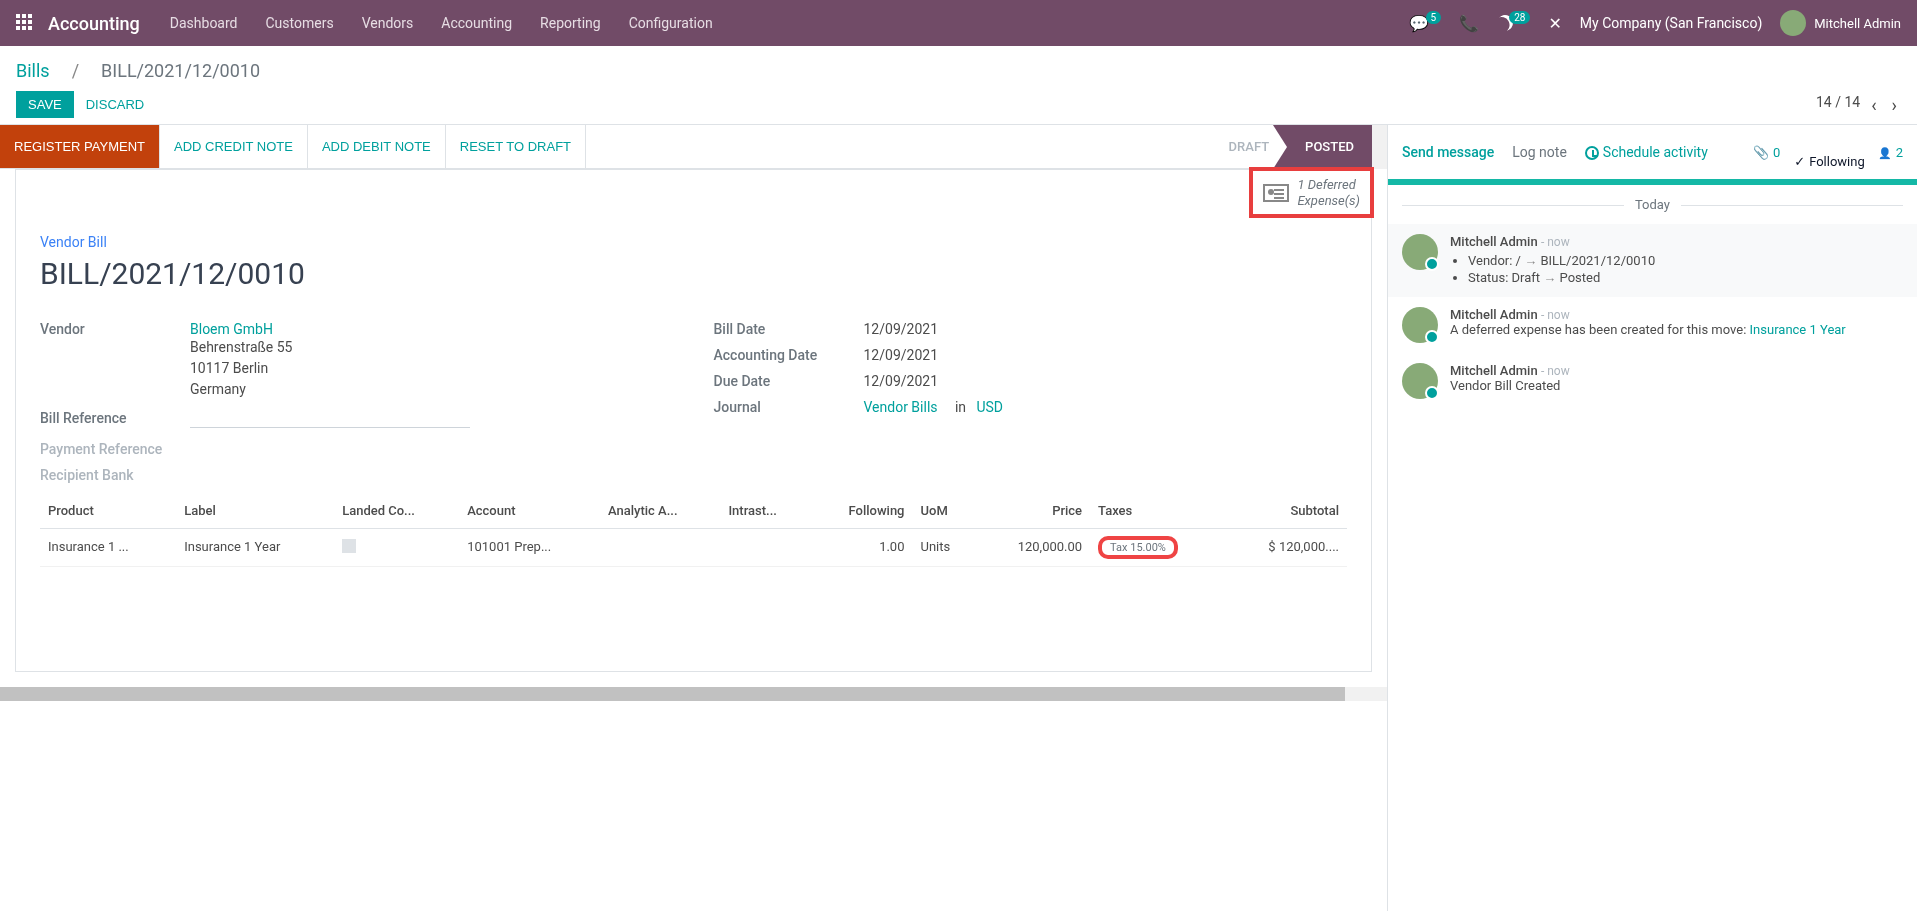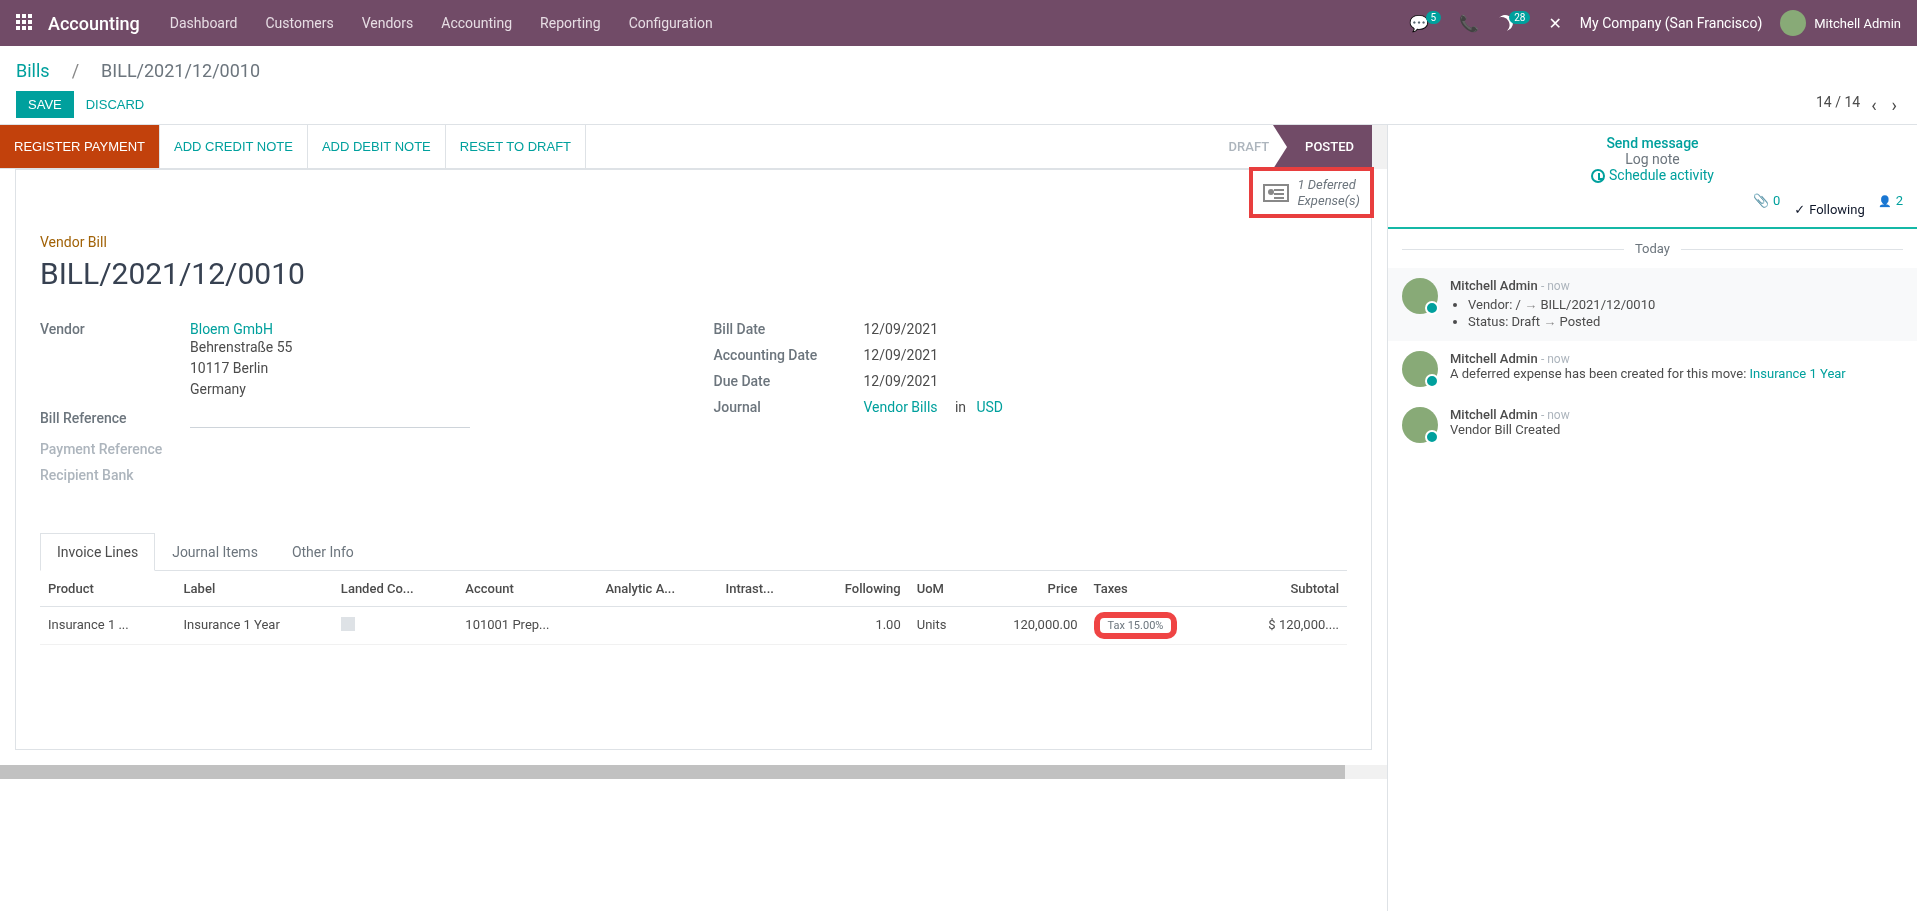--- a/index.html
+++ b/index.html
@@ -45,46 +45,46 @@
   .status-item.active::before { content:""; position:absolute; left:-14px; top:0; border-style:solid; border-width:22px 0 22px 14px; border-color:#714B67 transparent #714B67 transparent; width:0; height:0;}
   .scrollbar-stub { width:15px; background:#f1f1f1;}
 
   .form-sheet { border:1px solid #dee2e6; margin:0 15px 15px 15px; padding:24px; position:relative; background:#fff;}
   .stat-button-box { position:absolute; top:-3px; right:-3px; border:4px solid #e83e3e; padding:6px 10px; display:flex; align-items:center; gap:8px; background:#fff; cursor:pointer;}
   .stat-icon { width:26px; height:18px; border:2px solid #888; position:relative;}
   .stat-icon::before { content:""; position:absolute; width:6px; height:6px; border-radius:50%; background:#888; left:3px; top:3px;}
   .stat-icon::after { content:""; position:absolute; right:3px; top:3px; width:10px; height:2px; background:#888; box-shadow:0 4px 0 #888, 0 8px 0 #888;}
   .stat-text { font-size:13px; color:#6c757d; line-height:1.2;font-style:italic;}
 
-  .sheet-label { color:#a16207; font-size:14px; margin-top:40px;}
+  .sheet-label { color:#3b82f6; font-size:14px; margin-top:40px;}
   .bill-title { font-size:30px; color:#374151; margin-top:6px; font-weight:400;}
 
   .field-grid { display:flex; gap:40px; margin-top:30px;}
   .field-col { flex:1;}
   .field-row { display:flex; margin-bottom:10px; font-size:14px;}
   .field-label { width:150px; color:#6c757d; font-weight:500;}
   .field-value { flex:1; color:#4c4c4c;}
   .link { color:#00A09D;}
   .addr-line { color:#4c4c4c; line-height:1.5;}
   .input-underline { border-bottom:1px solid #ced4da; width:280px; display:inline-block; height:18px;}
 
   .tabs { display:flex; border-bottom:1px solid #dee2e6; margin-top:40px;}
   .tab { padding:10px 16px; font-size:14px; color:#6c757d; cursor:pointer; border:1px solid transparent; margin-bottom:-1px;}
   .tab.active { border:1px solid #dee2e6; border-bottom-color:#fff; color:#4c4c4c;}
 
   .grid-table { width:100%; border-collapse:collapse; margin-top:0;}
   .grid-table th { text-align:left; font-size:13px; font-weight:500; color:#4c4c4c; padding:10px 8px; border-bottom:1px solid #dee2e6;}
   .grid-table td { font-size:13px; padding:10px 8px; border-bottom:1px solid #f1f1f1; vertical-align:top;}
   .grid-table th.num, .grid-table td.num { text-align:right;}
-  .tax-chip { border:6px solid #ef4444; border-radius:10px; padding:1px 8px; font-size:11px; color:#6c757d;}
+  .tax-chip { border:4px solid #ef4444; border-radius:10px; padding:1px 8px; font-size:11px; color:#6c757d;}
   .checkbox-stub { width:14px; height:14px; background:#dee2e6; display:inline-block;}
   .hscroll { height:14px; background:#f1f1f1; width:100%;}
   .hscroll-thumb { height:100%; background:#c1c1c1; width:97%;}
 
-  .chatter-top { display:flex; align-items:center; padding:10px 14px; border-bottom:2px solid #14b8a6; font-size:14px;flex-direction:column;}
+  .chatter-top { display:flex; align-items:center; padding:10px 14px; gap:18px; border-bottom:6px solid #14b8a6; font-size:14px;}
   .chatter-top .primary-link { color:#00A09D; font-weight:500; cursor:pointer;}
   .chatter-top .link2 { color:#6c757d; cursor:pointer;}
   .clock-icon { display:inline-block; width:14px; height:14px; border:2px solid #00A09D; border-radius:50%; position:relative; vertical-align:middle; margin-right:4px;}
   .clock-icon::after { content:""; position:absolute; width:4px; height:5px; border-left:2px solid #00A09D; border-bottom:2px solid #00A09D; top:2px; left:5px;}
   .chatter-right { margin-left:auto; display:flex; gap:14px; align-items:center;}
   .attach { color:#00A09D; font-size:13px;}
   .following { color:#0f172a; font-size:13px;margin-top:19px;}
   .followers { color:#00A09D; font-size:13px;}
   .check-mark::before { content:"✓"; margin-right:4px;}
   .person-icon::before { content:"👤"; font-size:11px;}
@@ -234,25 +234,20 @@
             <div class="field-label">Journal</div>
             <div class="field-value">
               <span class="link">Vendor Bills</span>
               &nbsp;&nbsp;&nbsp;&nbsp;<span>in</span>&nbsp;&nbsp;
               <span class="link">USD</span>
             </div>
           </div>
         </div>
       </div>
 
-      <div class="tabs">
-        <div class="tab active">Invoice Lines</div>
-        <div class="tab">Journal Items</div>
-        <div class="tab">Other Info</div>
-      </div>
 
       <table class="grid-table">
         <thead>
             <tr>
           <th>Product</th>
           <th>Label</th>
           <th>Landed Co...</th>
           <th>Account</th>
           <th>Analytic A...</th>
           <th>Intrast...</th>

